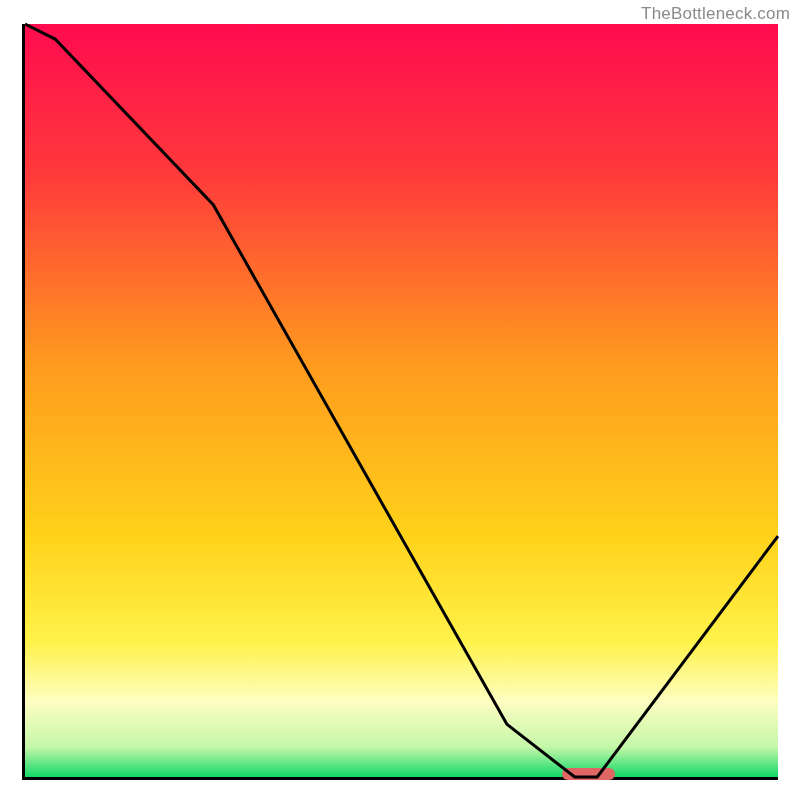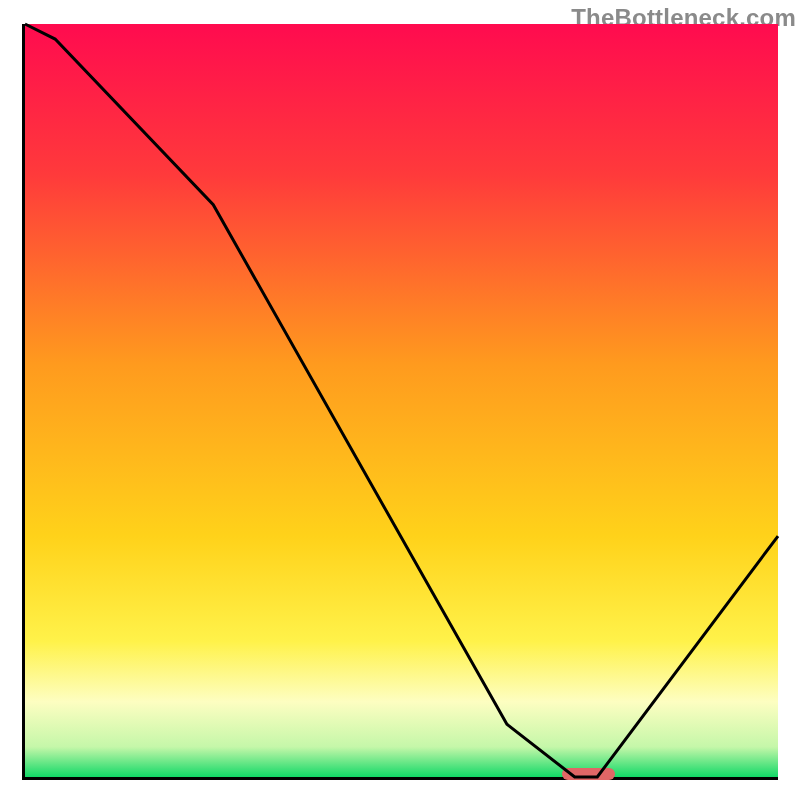--- a/index.html
+++ b/index.html
@@ -39,24 +39,24 @@
     position: absolute;
     left: 0;
     top: 0;
     width: 100%;
     height: 100%;
     overflow: visible;
   }
   .watermark {
     position: absolute;
     top: 4px;
-    right: 4px;
+    right: 10px;
     color: #8a8a8a;
-    font-size: 24px;
-    font-weight: 700;
+    font-size: 17px;
+    font-weight: 400;
     letter-spacing: 0.2px;
   }
   .marker {
     position: absolute;
     background: #e06666;
     border-radius: 6px;
   }
 </style>
 </head>
 <body>

